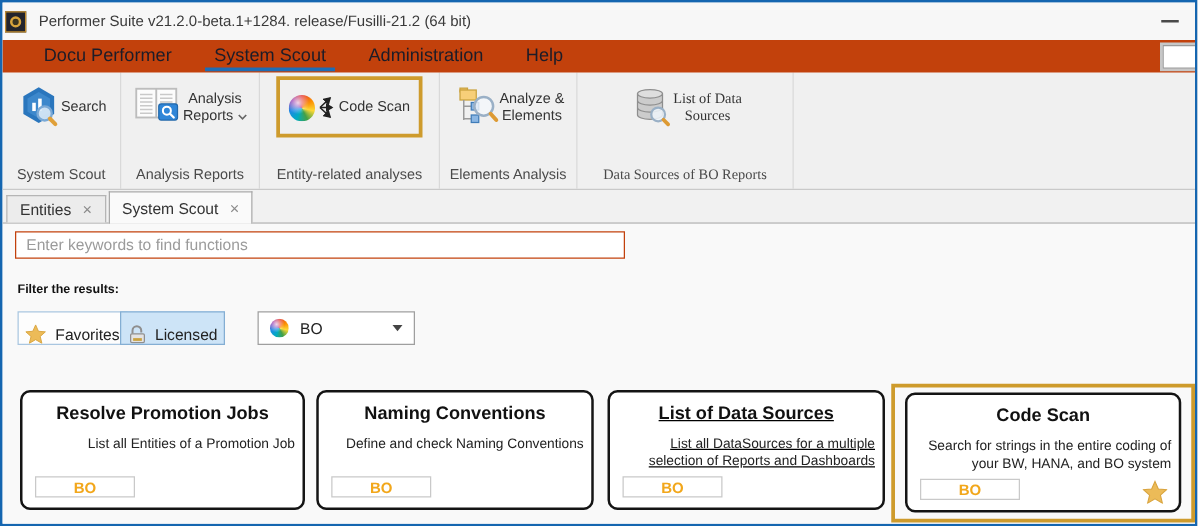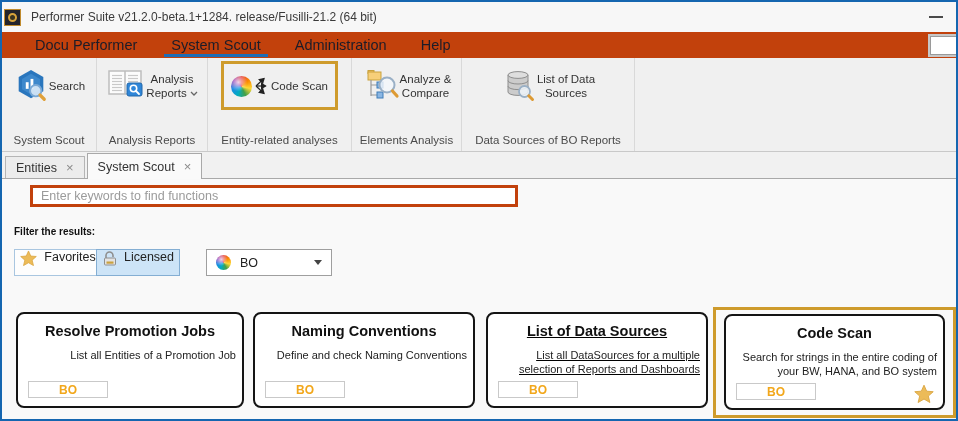--- a/index.html
+++ b/index.html
@@ -17,21 +17,21 @@
   
   .menubar{ height:26px; background:#c2410c; display:flex; align-items:stretch; padding-left:16px; position:relative; flex:0 0 auto; }
   .menu-item{ padding:0 17px; font-size:14.5px; color:#1c1c28; display:flex; align-items:center; position:relative; cursor:default; }
   .menu-item.active::after{ content:""; position:absolute; left:10px; right:10px; bottom:1px; height:3px; background:#1e6db5; }
   .menu-searchbox{ position:absolute; right:-4px; top:4px; width:30px; height:19px; background:#fff;
                    border:1px solid #9a9a9a; box-shadow:0 0 0 2px #c7c7c7; }
 
   
   .ribbon{ height:94px; background:#f0f0f0; border-bottom:1px solid #c9c9c9; display:flex; flex:0 0 auto; }
   .ribbon-group{ display:flex; flex-direction:column; border-right:1px solid #d9d9d9; }
-  .g1{width:95px;} .g2{width:111px;} .g3{width:144px;} .g4{width:110px;} .g5{width:173px;}
+  .g1{width:95px;} .g2{width:111px;} .g3{width:144px;} .g4{width:110px;} .g5{width:173px;font-family:Liberation Serif, serif;}
   .ribbon-filler{ flex:1; border-right:none; }
   .rg-buttons{ flex:1; display:flex; justify-content:center; align-items:flex-start; padding-top:3px; }
   .ribbon-btn{ display:flex; align-items:center; padding:3px 7px 2px; border:3px solid transparent; }
   .ribbon-btn.highlighted{ border-color:#ce9b2c; }
   .rb-icon{ height:38px; display:flex; align-items:center; justify-content:center; gap:2px; }
   .rb-label{ font-size:11.5px; color:#333; text-align:center; line-height:1.25; white-space:nowrap; }
   .rb-line{ display:flex; align-items:center; justify-content:center; gap:3px; }
   .rg-label{ height:17px; text-align:center; font-size:11.5px; color:#4a4a4a; white-space:nowrap; }
 
   .sphere{ display:inline-block; border-radius:50%;
@@ -42,25 +42,25 @@
 
   
   .tabstrip{ height:27px; background:#f1f1f1; display:flex; align-items:flex-end; padding-left:3px; border-bottom:1px solid #a9a9a9; flex:0 0 auto; }
   .tab{ display:flex; align-items:center; gap:9px; padding:0 10px; height:22px; background:#ececec;
         border:1px solid #b5b5b5; border-bottom:none; font-size:12.5px; color:#333; margin-right:2px; }
   .tab.active{ background:#fafafa; height:26px; margin-bottom:-1px; z-index:2; border-color:#a9a9a9; }
   .tab-close{ color:#8b8b8b; font-size:13px; line-height:1; }
 
   
   .content{ position:relative; flex:1; background:#f9f9f9; }
-  .search-input{ position:absolute; left:28px; top:6px; width:488px; height:22px; border:3px solid #c2410c;
+  .search-input{ position:absolute; left:10px; top:6px; width:488px; height:22px; border:1px solid #c2410c;
                  background:#fff; font-size:12.5px; padding:0 8px; color:#444; font-family:"Liberation Sans", sans-serif; }
   .search-input::placeholder{ color:#9b9b9b; }
   .filter-label{ position:absolute; left:12px; top:47px; font-size:10px; font-weight:bold; color:#111; }
-  .btn{ position:absolute; top:70px; height:27px; display:flex; align-items:flex-start; justify-content:center; gap:7px; font-size:12.5px; color:#222; }
+  .btn{ position:absolute; top:70px; height:27px; display:flex; align-items:flex-end; justify-content:center; gap:7px; font-size:12.5px; color:#222; }
   .btn-favorites{ left:12px; width:88px; background:#fdfdfd; border:1px solid #a9c6e0; }
   .btn-licensed{ left:94px; width:84px; background:#cde4f7; border:1px solid #84aed3; }
   .dropdown{ position:absolute; left:204px; top:70px; width:126px; height:27px; background:#fff; border:1px solid #9f9f9f;
              display:flex; align-items:center; gap:9px; padding:0 9px; font-size:12.5px; color:#222; }
   .caret{ margin-left:auto; width:0; height:0; border-left:4px solid transparent; border-right:4px solid transparent; border-top:5px solid #444; }
 
   
   .card{ position:absolute; top:133px; height:96px; background:#fff; border:2px solid #141414; border-radius:8px; }
   .card1{ left:14px; width:228px; } .card2{ left:251px; width:222px; } .card3{ left:484px; width:222px;text-decoration:underline; }
   .highlight-box{ position:absolute; left:711px; top:128px; width:243px; height:111px; border:3px solid #ce9b2c; }
@@ -183,21 +183,21 @@
               <rect x="6" y="3" width="13" height="8" fill="#f7cf79" stroke="#c9a23e"></rect>
               <path d="M9 11 V27 M9 16 h6 M9 26 h6" fill="none" stroke="#9a9a9a" stroke-width="1.2"></path>
               <rect x="15" y="13" width="6" height="6" fill="#8ab6e3" stroke="#3f7cb8"></rect>
               <rect x="15" y="23" width="6" height="6" fill="#8ab6e3" stroke="#3f7cb8"></rect>
               <circle cx="25" cy="16" r="7.5" fill="#f4f8fb" fill-opacity="0.8" stroke="#9ab0c6" stroke-width="2"></circle>
               <line x1="30.5" y1="22" x2="35" y2="27" stroke="#dd9a33" stroke-width="3.2" stroke-linecap="round"></line>
             </svg>
           </span>
           <span class="rb-label">
             <span style="display:block">Analyze &amp;</span>
-            <span style="display:block">Compare</span>
+            <span style="display:block">Elements</span>
           </span>
         </div>
       </div>
       <div class="rg-label">Elements Analysis</div>
     </div>
 
     <div class="ribbon-group g5">
       <div class="rg-buttons">
         <div class="ribbon-btn">
           <span class="rb-icon">

